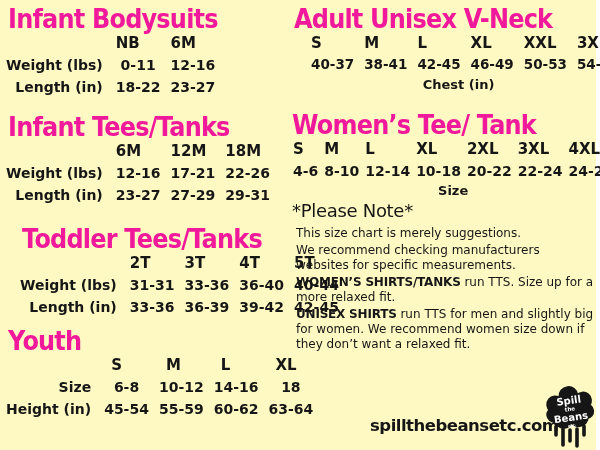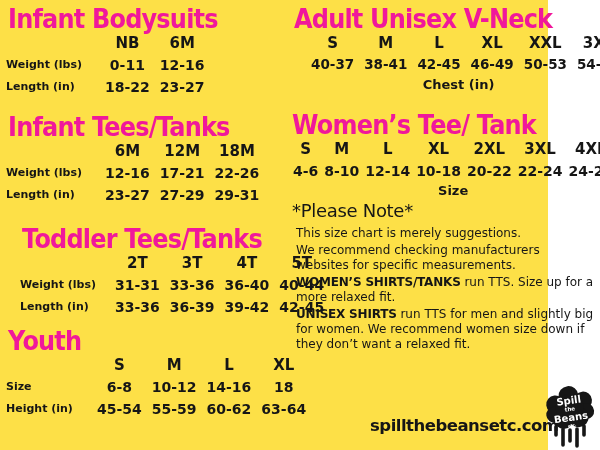--- a/index.html
+++ b/index.html
@@ -6,42 +6,42 @@
     --pink:#f0189b;
     --ink:#161616;
   }
   html,body{margin:0;padding:0;background:#ffffff;}
   body{
     width:600px;height:450px;overflow:hidden;
     font-family:"DejaVu Sans", sans-serif;
     color:var(--ink);
     -webkit-font-smoothing:antialiased;
   }
-  .canvas{position:relative;width:548px;height:450px;background:#fde047;}
+  .canvas{position:relative;width:596px;height:450px;background:#fef9c3;}
   .section{position:absolute;}
   .title{
     color:var(--pink);
     font-size:24px;
     font-weight:bold;
     letter-spacing:-0.8px;
     white-space:nowrap;
     line-height:1.05;
     margin:0 0 3px 2px;
     transform:scaleY(1.08);
     transform-origin:left top;
   }
   .size-table{border-collapse:collapse;font-weight:bold;}
   .size-table th{
-    font-size:15px;padding:0 5px 1px;text-align:center;white-space:nowrap;line-height:1.25;
+    font-size:15px;padding:0 5px 1px;text-align:left;white-space:nowrap;line-height:1.25;
   }
   .size-table td{
     font-size:14px;padding:1px 5px;text-align:center;white-space:nowrap;line-height:1.45;
   }
   .size-table td.lbl{
-    text-align:left;padding-left:0;padding-right:8px;min-width:86px;font-size:11px;
+    text-align:right;padding-left:0;padding-right:8px;min-width:86px;font-size:14px;
   }
   .cols7 th{padding:0 3px 1px;font-size:15px;}
   .cols7 td{padding:1px 3px;font-size:14px;}
   .cols6 td{font-size:13.5px;}
   .measure{
     text-align:center;font-size:13px;font-weight:bold;margin-top:1px;
   }
   .note{position:absolute;left:292px;top:200px;width:303px;}
   .note-title{font-size:18px;font-weight:normal;margin:0 0 5px 0;letter-spacing:-0.3px;}
   .note p{margin:0 0 2px 4px;font-size:12px;line-height:1.25;}

